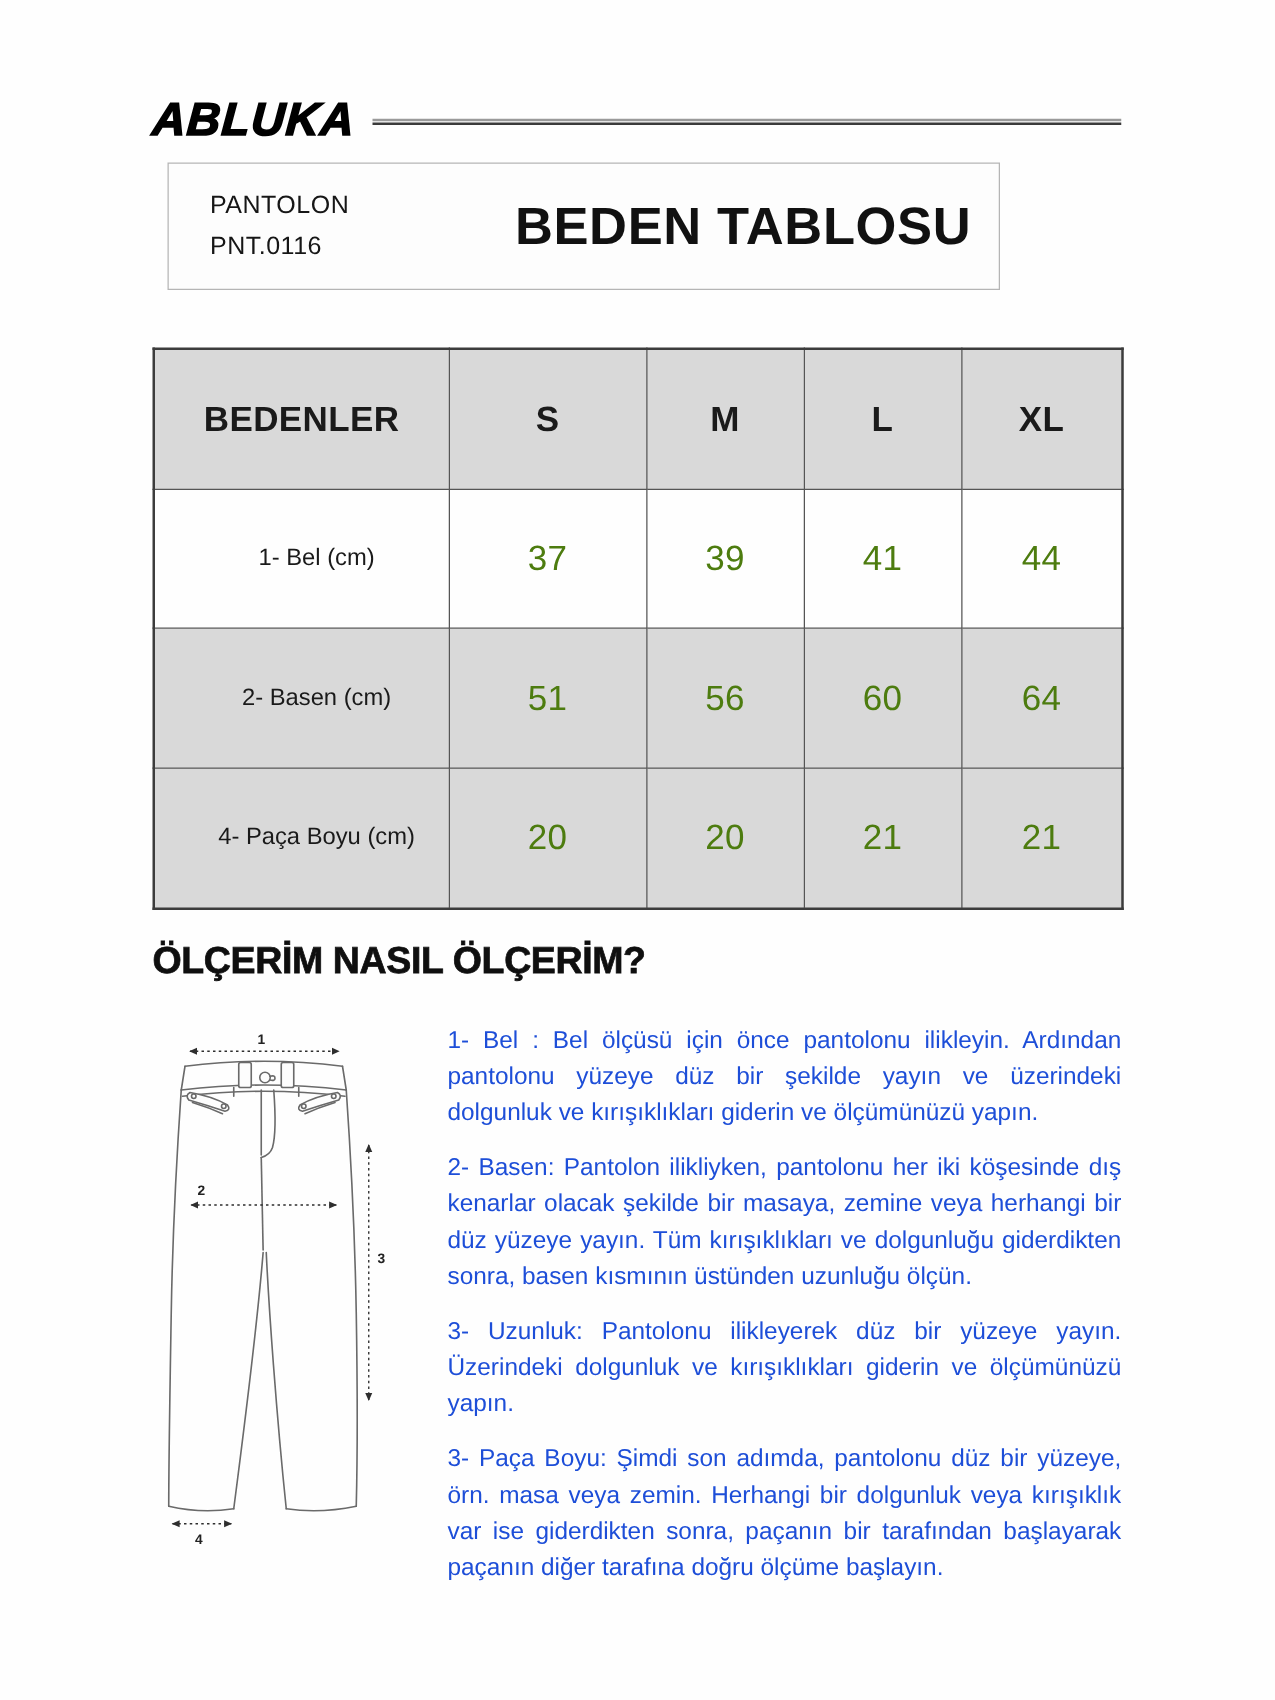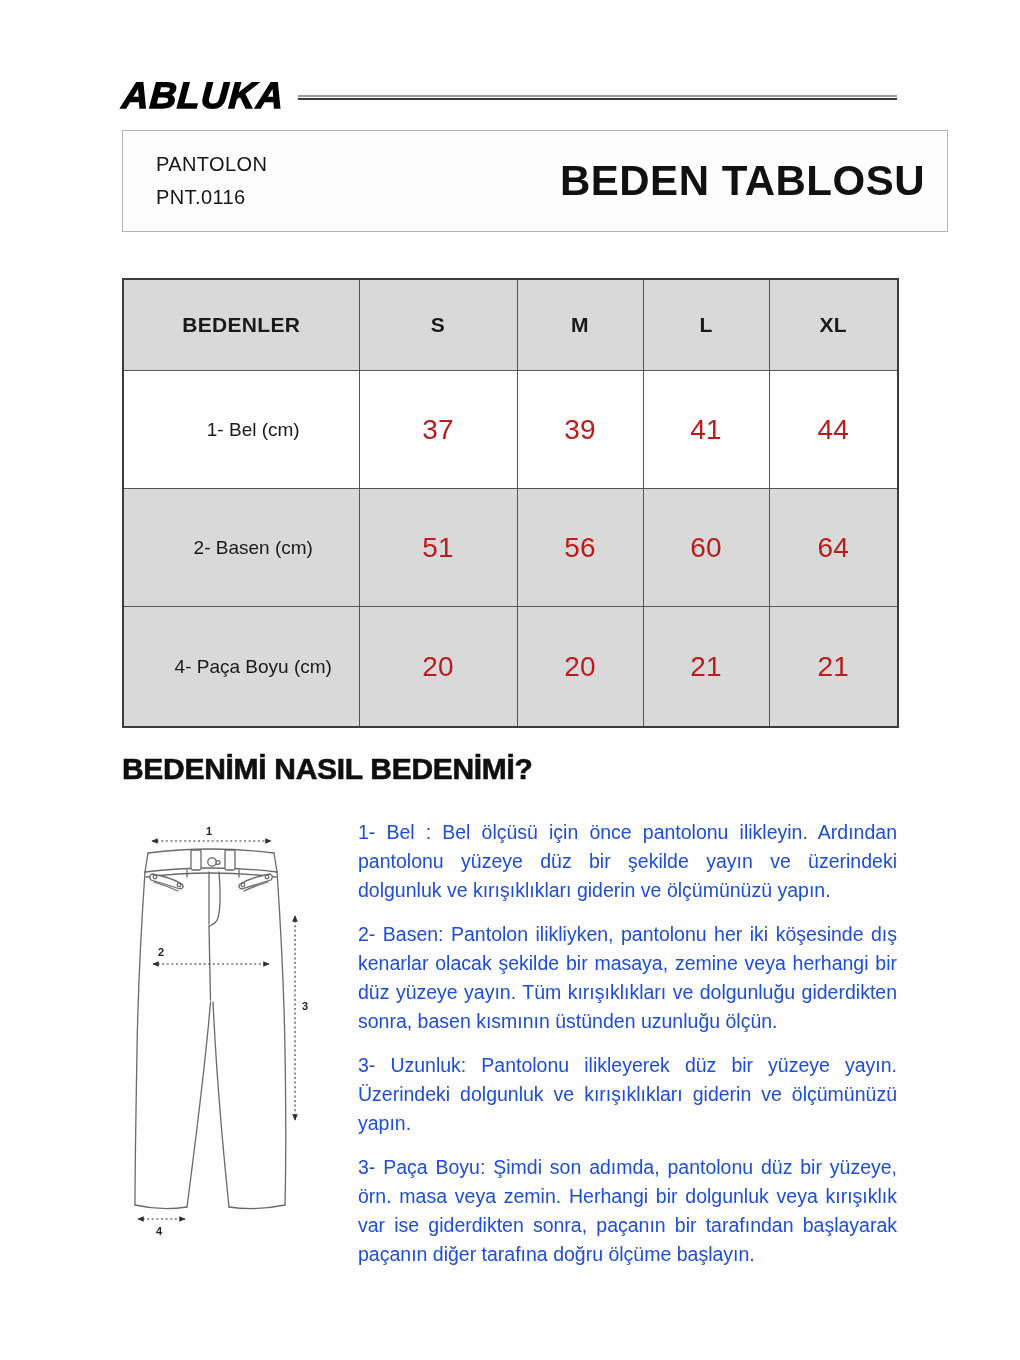--- a/index.html
+++ b/index.html
@@ -30,43 +30,43 @@
     transform:skewX(-4deg);
     white-space:nowrap;
   }
   .brand-rule{
     flex:1;height:5px;margin-left:14px;margin-top:2px;
     border-top:2px solid #9a9a9a;border-bottom:2px solid #3a3a3a;
   }
 
   
   .header-box{
-    position:absolute;left:122px;top:130px;width:826px;height:102px;
+    position:absolute;left:134px;top:130px;width:666px;height:102px;
     border:1px solid var(--box-border);background:#fdfdfd;
     display:flex;align-items:center;justify-content:space-between;
     padding:0 22px 0 33px;
   }
   .product-info{font-size:20px;line-height:33px;letter-spacing:.4px;color:#161616;}
   .doc-title{font-size:42px;font-weight:700;letter-spacing:.5px;color:#111;white-space:nowrap;}
 
   
   table.size-table{
     position:absolute;left:122px;top:278px;width:775px;height:450px;
     border-collapse:collapse;table-layout:fixed;
     border:2px solid var(--border-dark);
   }
   .size-table td{
     border:1px solid var(--border-inner);
     text-align:center;vertical-align:middle;
     background:#fefefe;
   }
   .size-table tr.gray td{background:var(--table-gray);}
-  .size-table td.head{font-weight:700;font-size:21px;letter-spacing:.3px;}
+  .size-table td.head{font-weight:700;font-size:28px;letter-spacing:.3px;}
   .size-table td.rlabel{font-size:19px;padding-left:24px;}
-  .size-table td.val{font-size:28px;letter-spacing:.3px;color:#b91c1c;}
+  .size-table td.val{font-size:28px;letter-spacing:.3px;color:#4d7c0f;}
 
   
   .how-heading{
     position:absolute;left:122px;top:752px;
     font-size:30px;font-weight:700;letter-spacing:-.3px;color:#0f0f0f;
     -webkit-text-stroke:.6px #0f0f0f;
   }
   .diagram-wrap{position:absolute;left:125px;top:820px;width:225px;height:432px;}
   .steps{
     position:absolute;left:358px;top:818px;width:539px;
@@ -132,21 +132,21 @@
       <tr class="gray">
         <td class="rlabel">4- Paça Boyu (cm)</td>
         <td class="val">20</td>
         <td class="val">20</td>
         <td class="val">21</td>
         <td class="val">21</td>
       </tr>
     </tbody>
   </table>
 
-  <div class="how-heading">BEDENİMİ NASIL BEDENİMİ?</div>
+  <div class="how-heading">ÖLÇERİM NASIL ÖLÇERİM?</div>
 
   <div class="diagram-wrap">
     <svg width="225" height="432" viewBox="0 0 225 432">
       <defs>
         <marker id="ah" viewBox="0 0 10 10" refX="8" refY="5" markerWidth="6.5" markerHeight="6.5" orient="auto-start-reverse">
           <path d="M0 1 L9 5 L0 9 z" fill="#2e2e2e"></path>
         </marker>
       </defs>
 
       <g>

